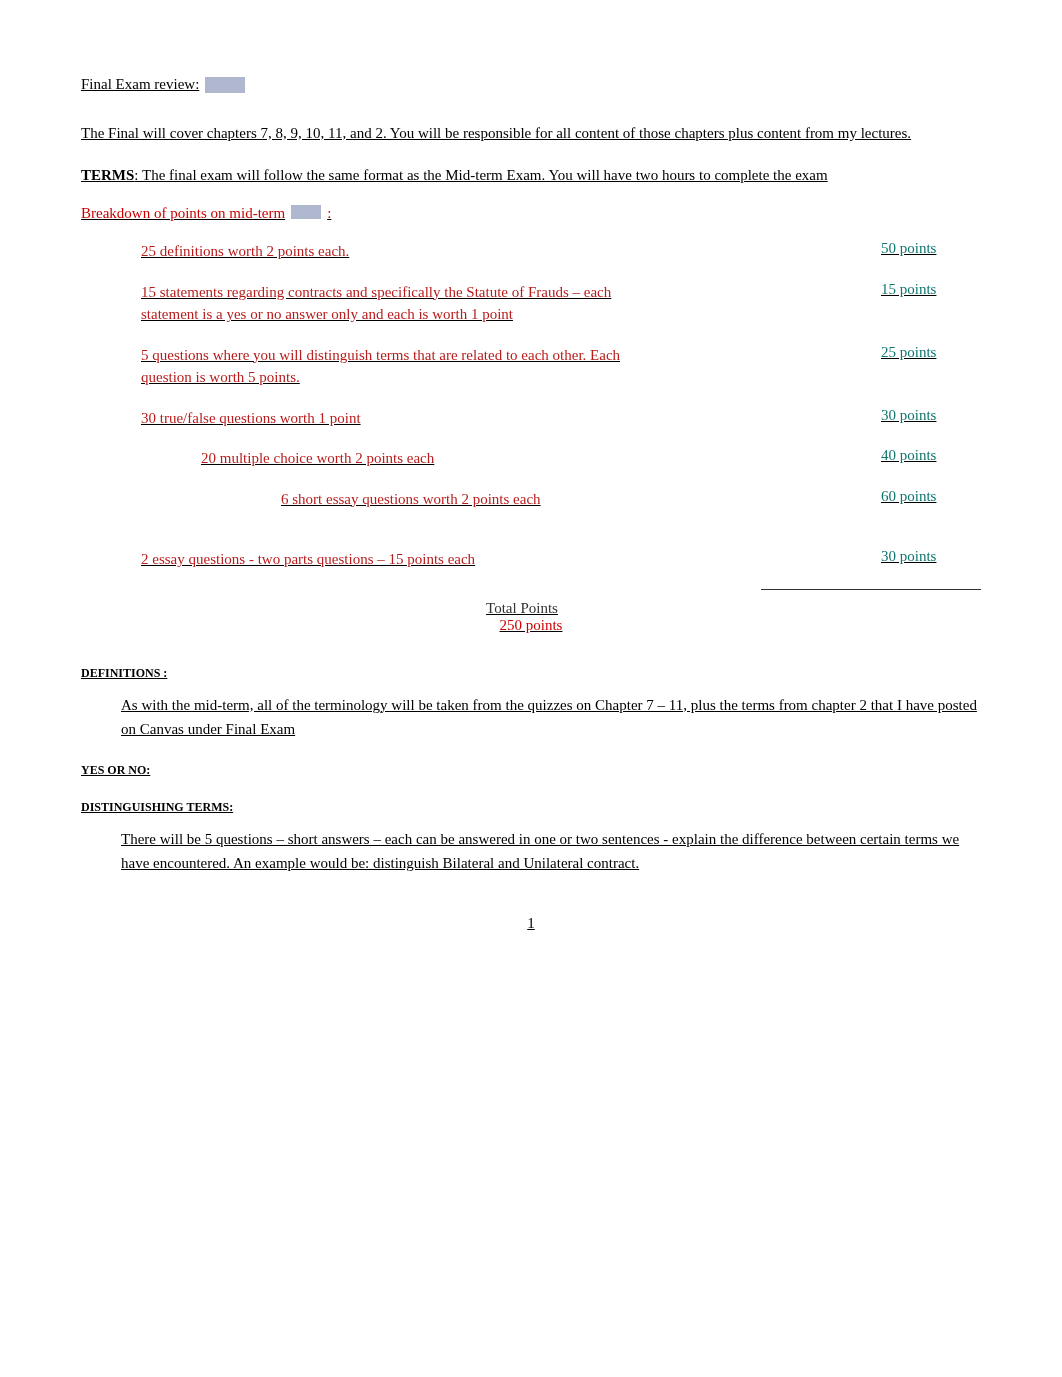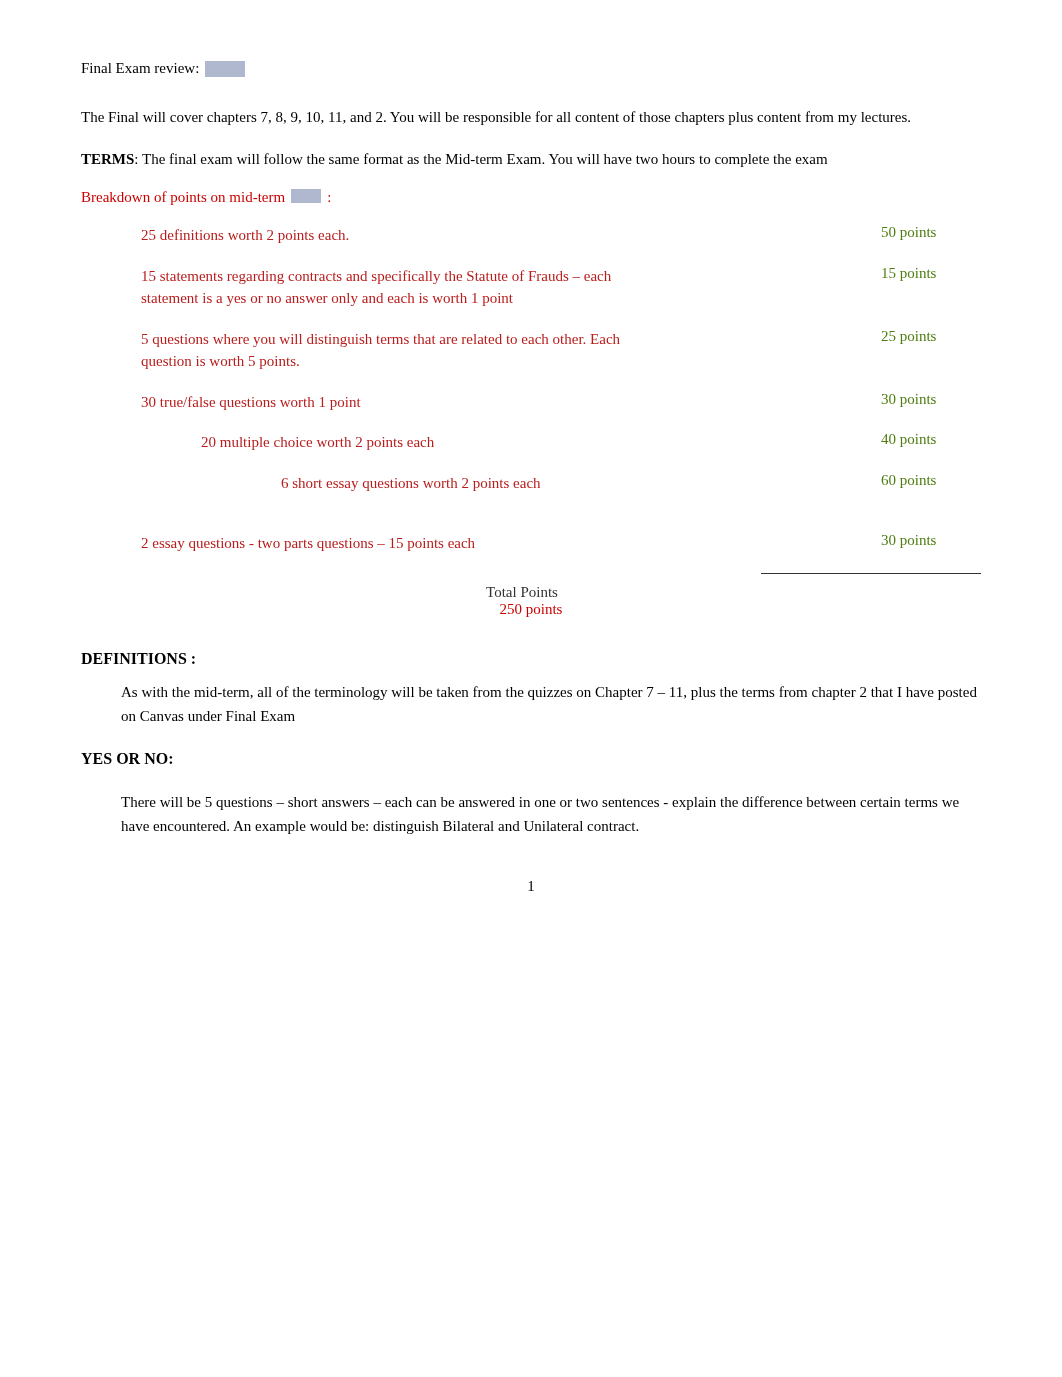--- a/index.html
+++ b/index.html
@@ -6,22 +6,23 @@
     body {
       background: #fff;
       font-family: "Times New Roman", Times, serif;
       font-size: 15px;
       color: #000;
       width: 1062px;
       min-height: 1377px;
     }
     .page {
       width: 900px;
-      margin: 0 auto;
+      margin: 16px auto;
       padding: 60px 0 60px 0;
+      text-decoration: underline;
     }
     .title-line {
       font-size: 15px;
       margin-bottom: 28px;
       display: flex;
       align-items: center;
       gap: 6px;
     }
     .title-highlight {
       display: inline-block;
@@ -69,21 +70,21 @@
     .points-row-indent2 {
       padding-left: 120px;
     }
     .points-desc {
       color: #b91c1c;
       line-height: 1.5;
       flex: 1;
       max-width: 520px;
     }
     .points-value {
-      color: #4d7c0f;
+      color: #0f766e;
       min-width: 100px;
       text-align: left;
     }
     .total-row {
       display: flex;
       justify-content: flex-end;
       align-items: center;
       margin-top: 10px;
       border-top: 1px solid #333;
       padding-top: 8px;
@@ -101,21 +102,21 @@
     .divider-row {
       display: flex;
       justify-content: flex-end;
       margin-bottom: 6px;
     }
     .divider-line {
       border-top: 1.5px solid #333;
       width: 220px;
     }
     .section-heading {
-      font-size: 16px;
+      font-size: 12px;
       font-weight: bold;
       margin-bottom: 12px;
       margin-top: 10px;
     }
     .section-body {
       margin-bottom: 18px;
       line-height: 1.6;
       padding-left: 40px;
     }
     .section-block {
@@ -207,18 +208,19 @@
   <div class="section-block">
     <div class="section-heading">DEFINITIONS  :</div>
     <div class="section-body">As with the mid-term, all of the terminology will be taken from the quizzes on Chapter 7 – 11, plus the terms from chapter 2 that I have posted on Canvas under Final Exam</div>
   </div>
 
   <div class="section-block">
     <div class="section-heading">YES OR NO:</div>
   </div>
 
   <div class="section-block">
+    <div class="section-heading">DISTINGUISHING TERMS:</div>
     <div class="section-body">There will be 5 questions – short answers – each can be answered in one or two sentences - explain the difference between certain terms we have encountered. An example would be: distinguish Bilateral and Unilateral contract.</div>
   </div>
 
   <div class="page-number">1</div>
 
 </div>
 
 </body></html>

